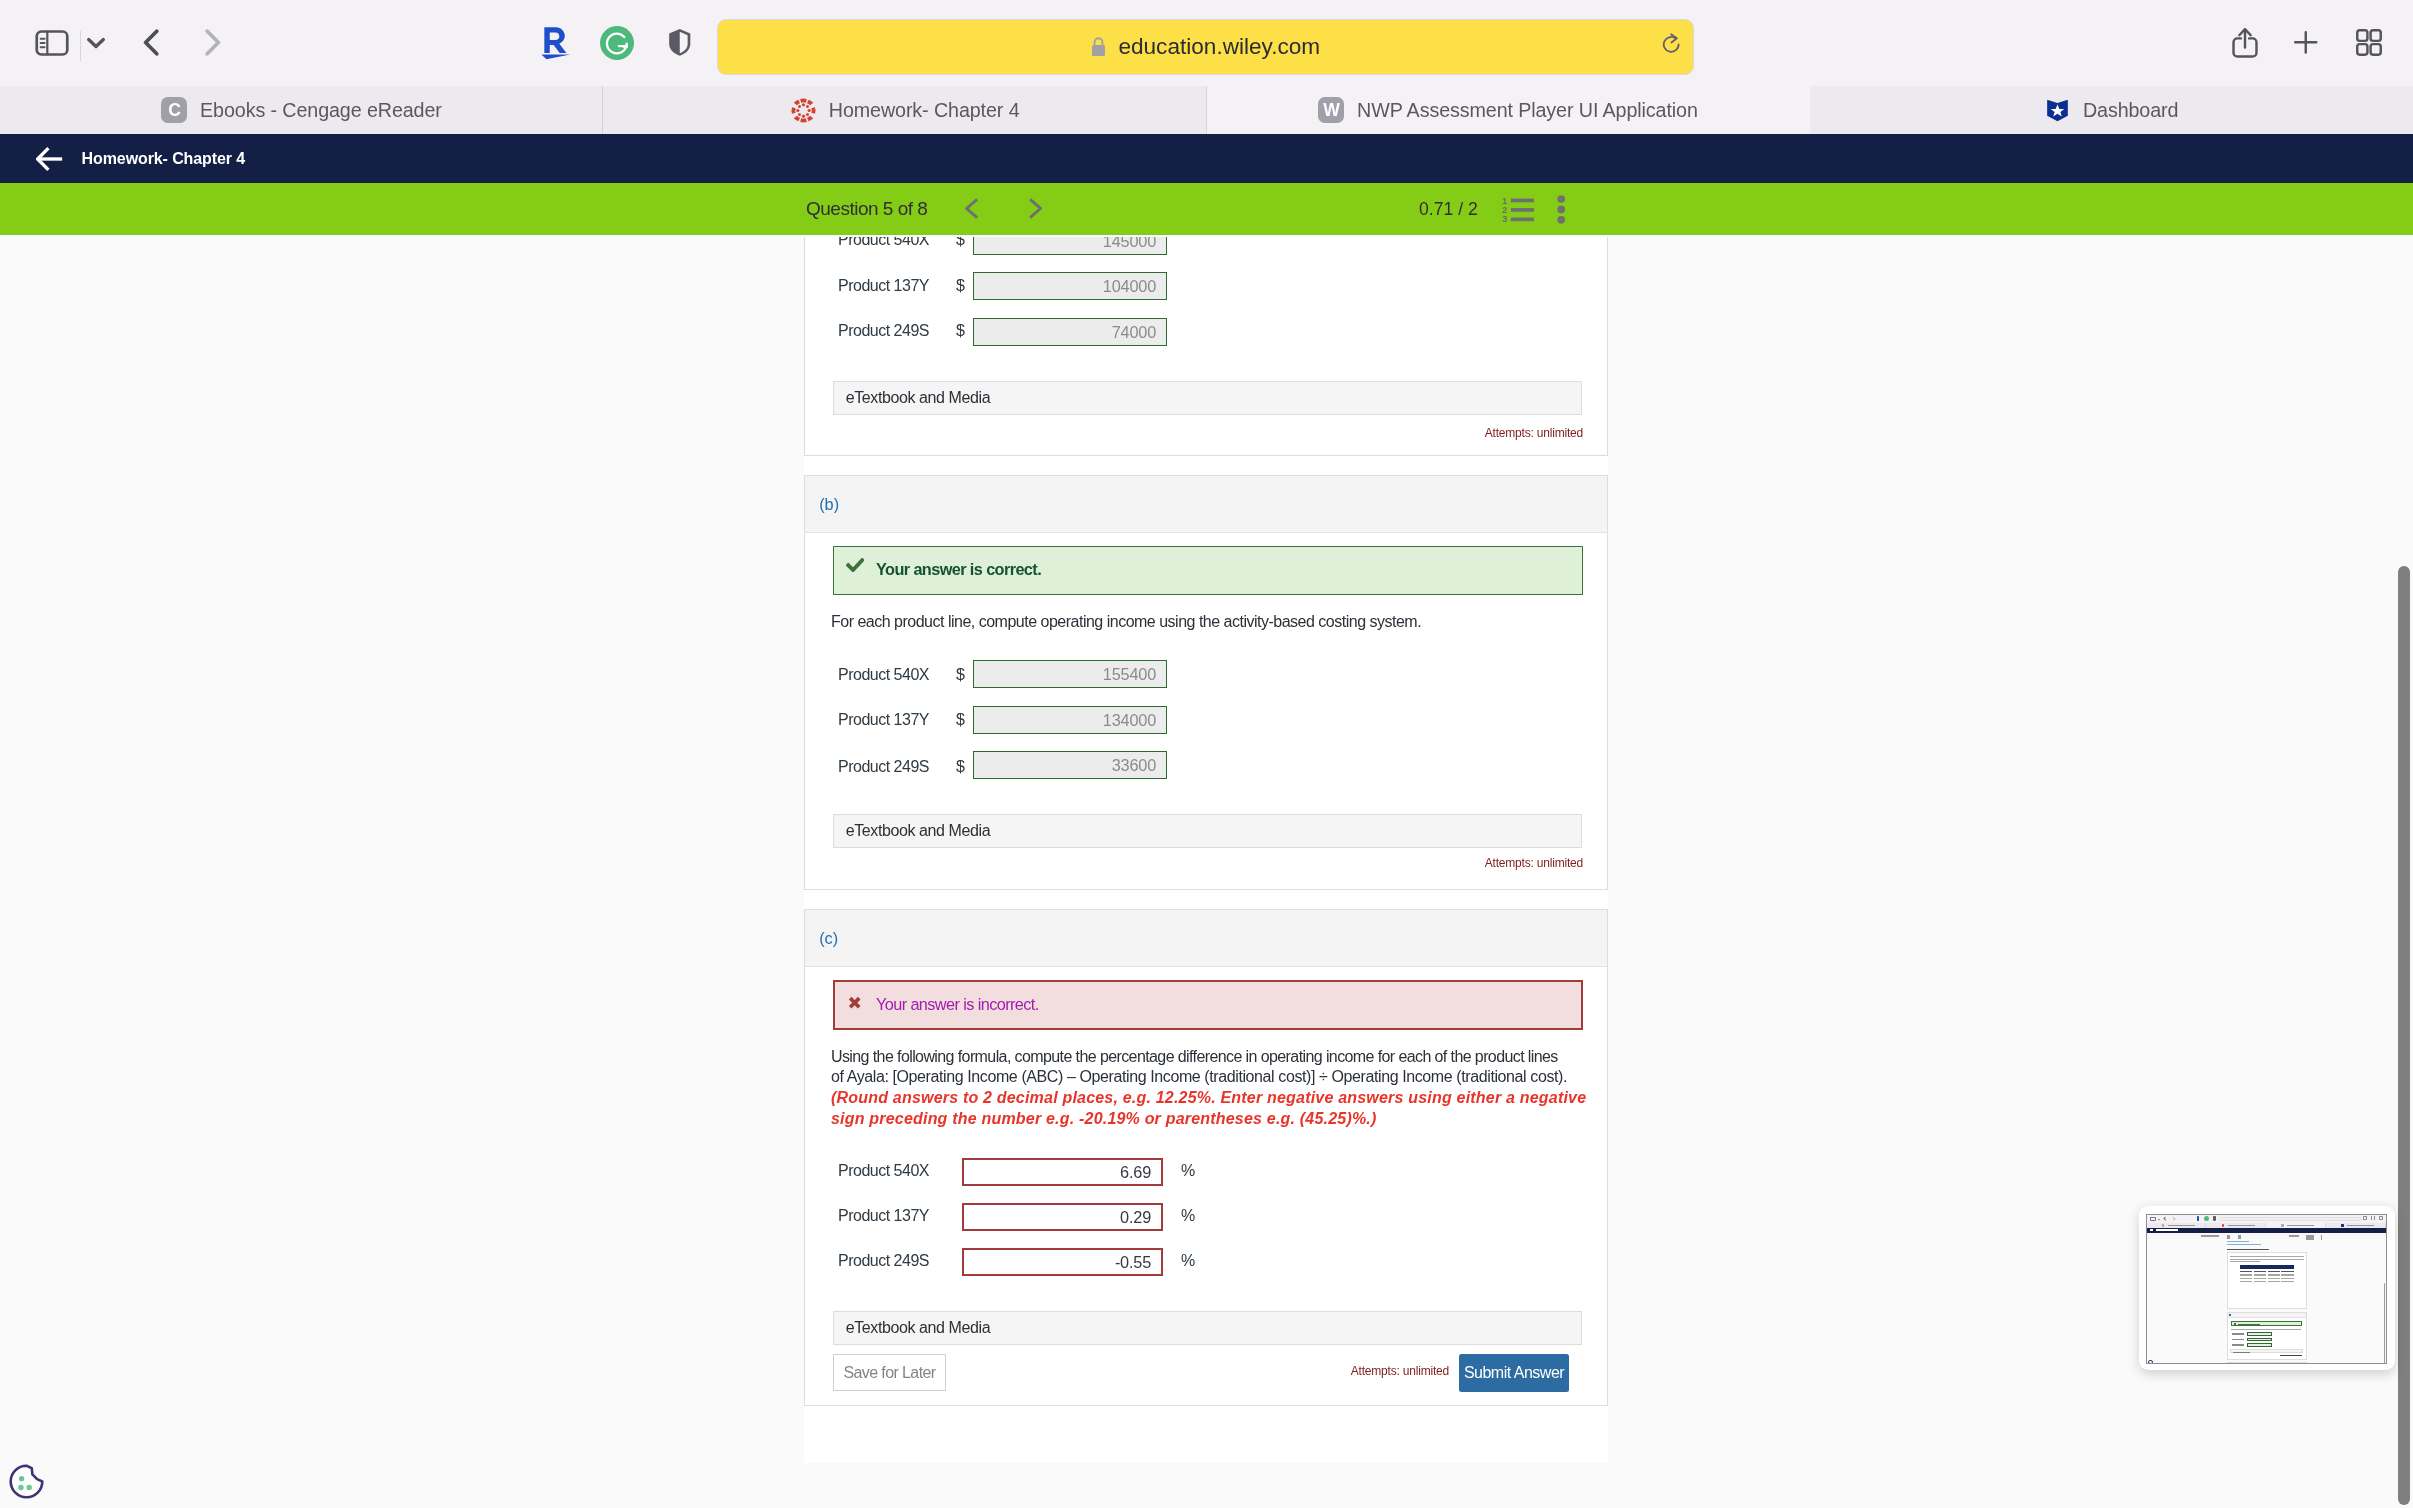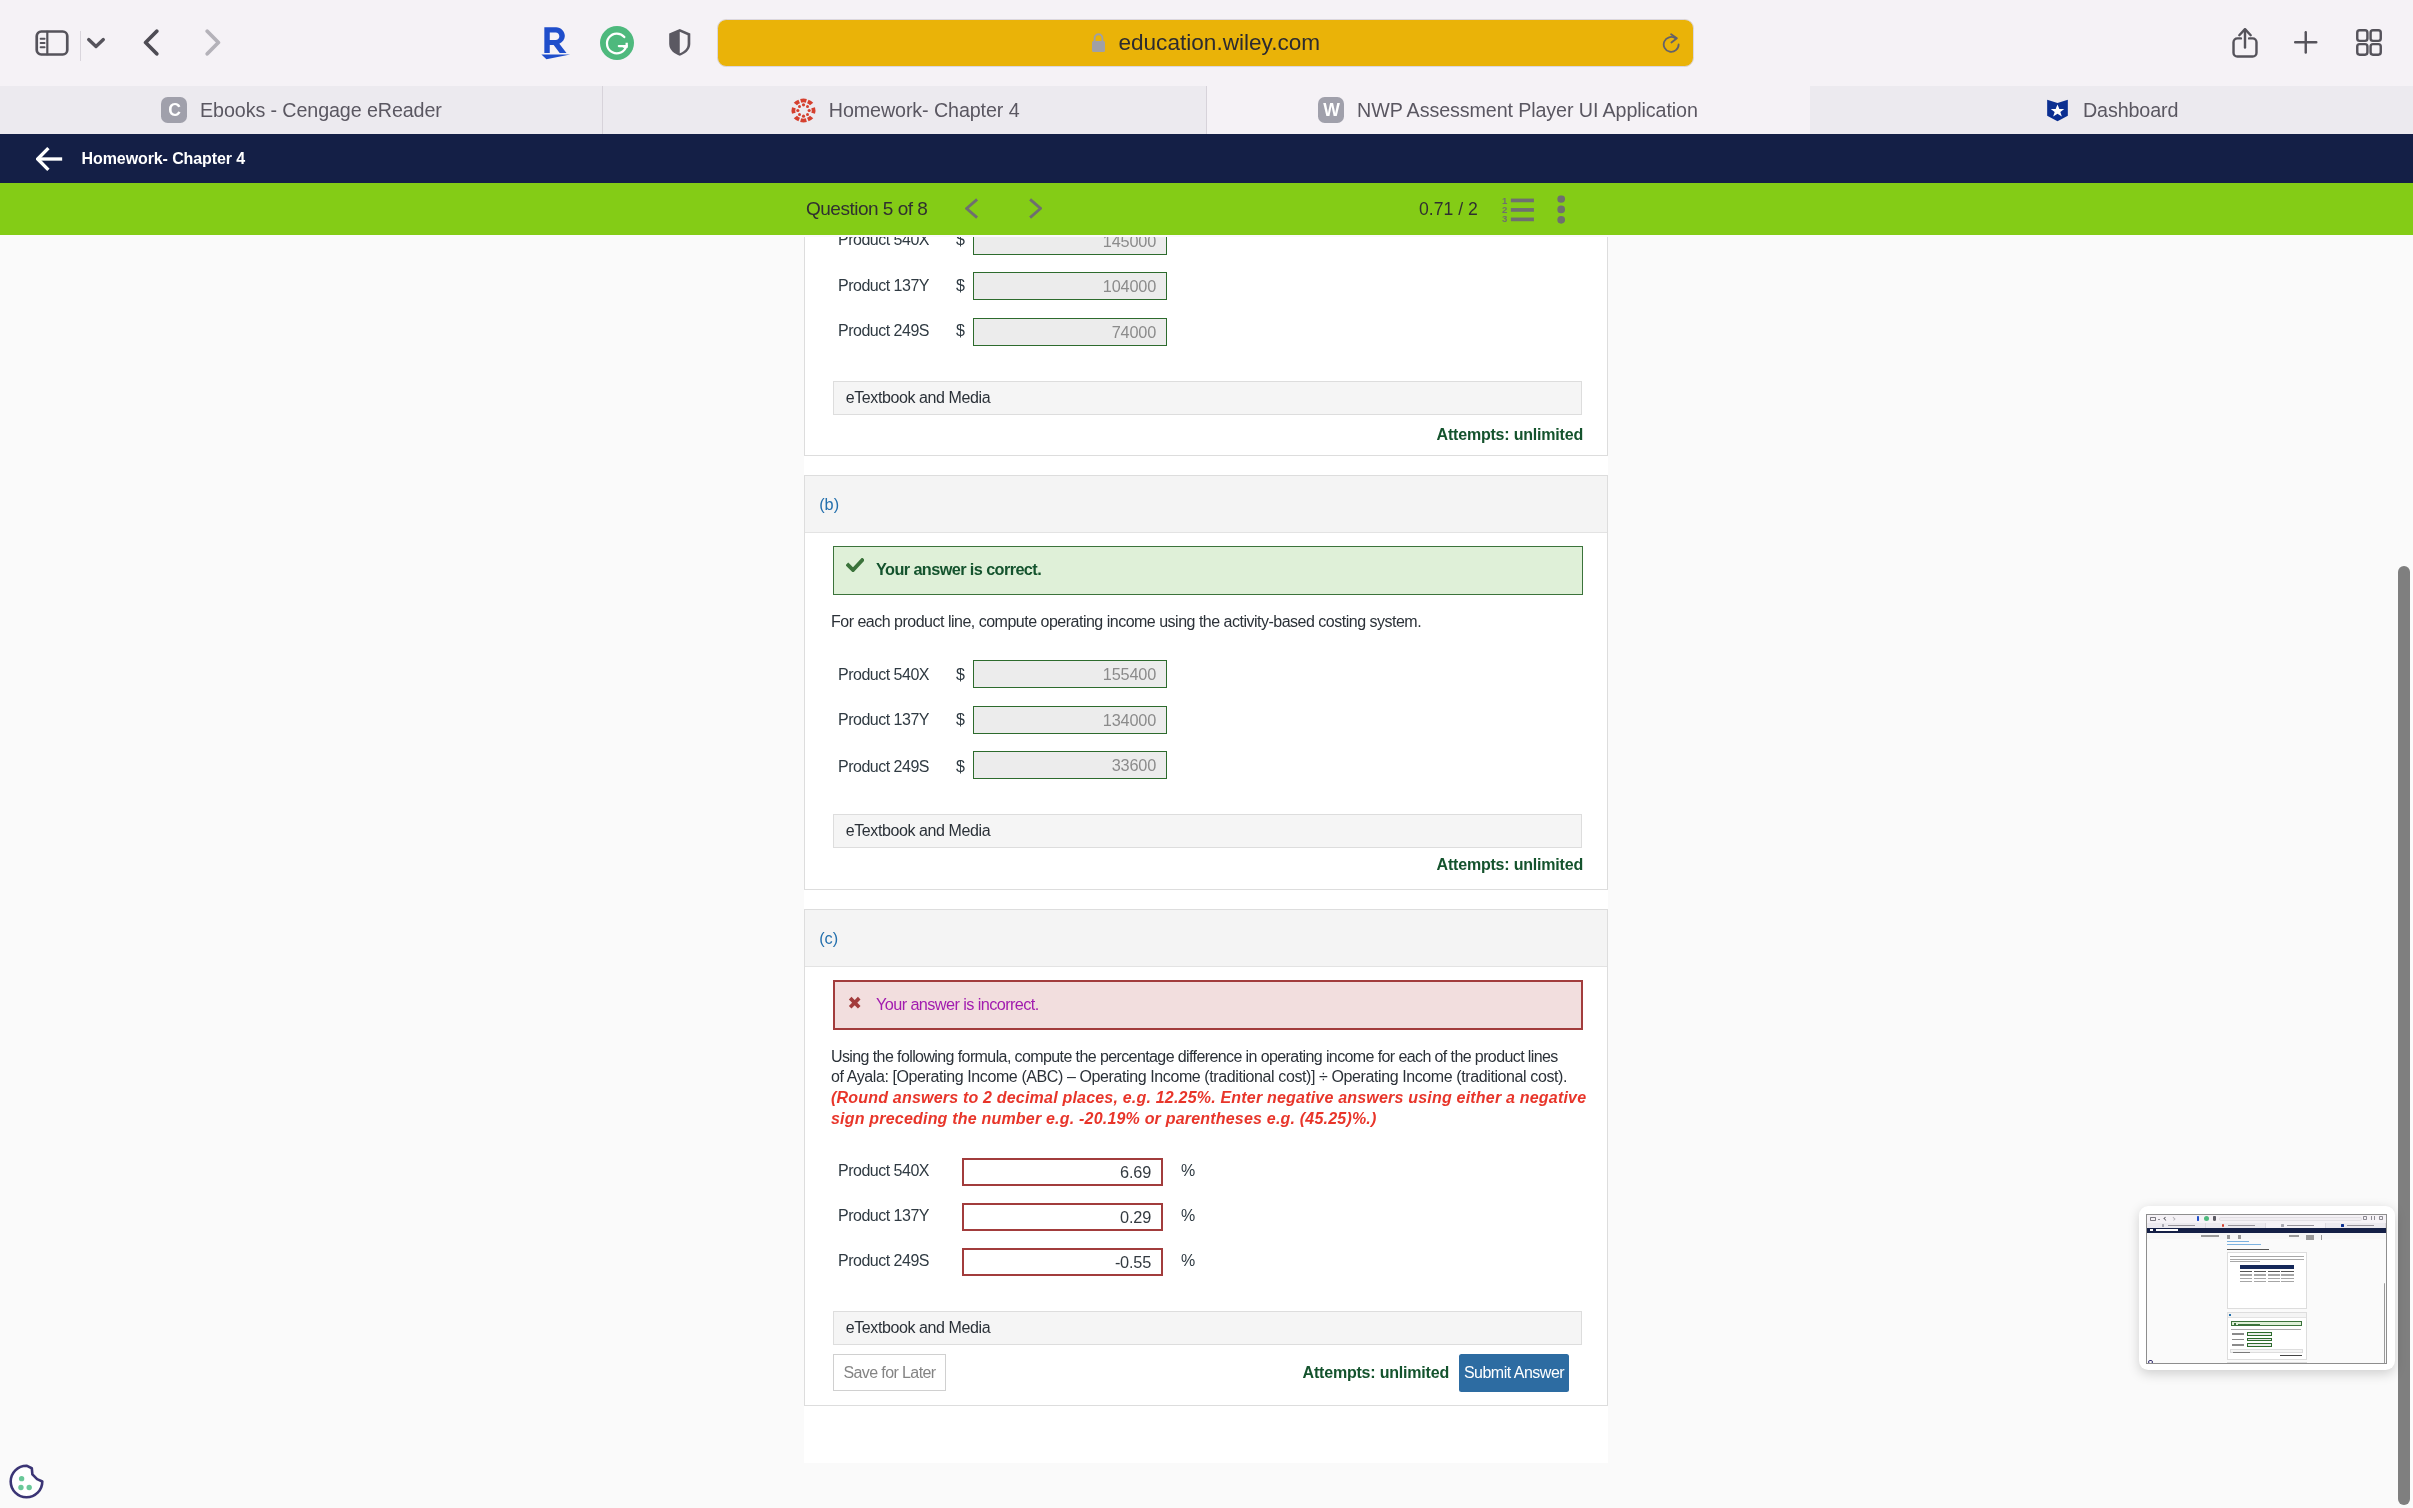--- a/index.html
+++ b/index.html
@@ -8,22 +8,22 @@
   body { font-family: "Liberation Sans", sans-serif; background: #fff; -webkit-font-smoothing: antialiased; }
 
   
   #browser { width: 2413px; height: 1508px; position: relative; background:#fafafa; }
   #toolbar { height: 86px; background: #f5f2f6; position:relative; }
   #tabbar  { height: 48px; background: #eceaef; display:flex; align-items:stretch; position:relative;}
 
   .tbtn { position:absolute; top:0; height:85px; display:flex; align-items:center; justify-content:center; }
 
   #urlbar {
-    position:absolute; left: 717px; top: 19px; width: 977px; height: 48px;
-    background: #eab308; border: 0.8px solid #dbd7de; border-radius: 9.2px;
+    position:absolute; left: 717px; top: 19px; width: 977px; height: 56px;
+    background: #fde047; border: 0.8px solid #dbd7de; border-radius: 9.2px;
   }
   #urlcenter { position:absolute; left:0; right:0; top:0; bottom:0; display:flex; align-items:center; justify-content:center; gap:12.6px; }
   #urlbar .url-text { font-size: 22.6px; color: #2c2b30; letter-spacing: 0px; }
   #urlbar .reload { position:absolute; right: 11.7px; top: 12.6px; }
 
   .tab {
     flex: 1 1 0; display:flex; align-items:center; justify-content:center; gap: 12.6px;
     font-size: 19.7px; color: #5a5761; position: relative; letter-spacing:-0.1px;
   }
   .tab:after { content:""; position:absolute; right:0; top:0; bottom:0; width:0.8px; background:#d7d3da; }
@@ -64,21 +64,21 @@
   .lbl { position:absolute; text-align:left; font-size: 16px; color:#2f3a42; white-space:nowrap; letter-spacing:-0.5px;}
   .dollar { position:absolute; font-size: 16px; color:#2f3a42; }
   .inp { position:absolute; font-size: 16.3px; text-align:right; padding-right:10px; line-height:22.6px; letter-spacing:-0.2px;
          font-family:"Liberation Sans", sans-serif; }
   .pct { position:absolute; font-size: 16px; color:#2f3a42; }
   .inp.green { border: 1.7px solid #2d6b2d; background: #ececec; color:#8b8b8b; }
   .inp.red { border: 2.5px solid #a23c3c; background: #fff; color:#333a40; }
 
   .etext { position:absolute; border:0.8px solid #dddddd; background:#f5f5f5; display:flex; align-items:center;
            padding-left: 11.7px; font-size:16px; color:#2b3138; letter-spacing:-0.4px;}
-  .attempts { position:absolute; font-size: 16px; font-weight:bold; color:#14532d; white-space:nowrap; letter-spacing:-0.2px;}
+  .attempts { position:absolute; font-size: 12px; font-weight:normal; color:#7f1d1d; white-space:nowrap; letter-spacing:-0.2px;}
 
   .btn-save { position:absolute; border:0.8px solid #d0d0d0; background:#fff; color:#848484; font-size:16px; letter-spacing:-0.6px;
               display:flex;align-items:center;justify-content:center; font-family:"Liberation Sans",sans-serif;}
   .btn-submit { position:absolute; border:none; background:#2d6ca2; color:#fff; font-size:16px; letter-spacing:-0.5px; border-radius:2.5px;
               display:flex;align-items:center;justify-content:center; font-family:"Liberation Sans",sans-serif;}
 
   
   #vscroll { position:absolute; right: 3.4px; top: 566px; width: 11.7px; height: 939px; background:#7f7f7f; border-radius:5.9px; }
   
   #thumb { position:absolute; left: 2139px; top: 1206px; width: 256px; height: 164px; background:#fff;

